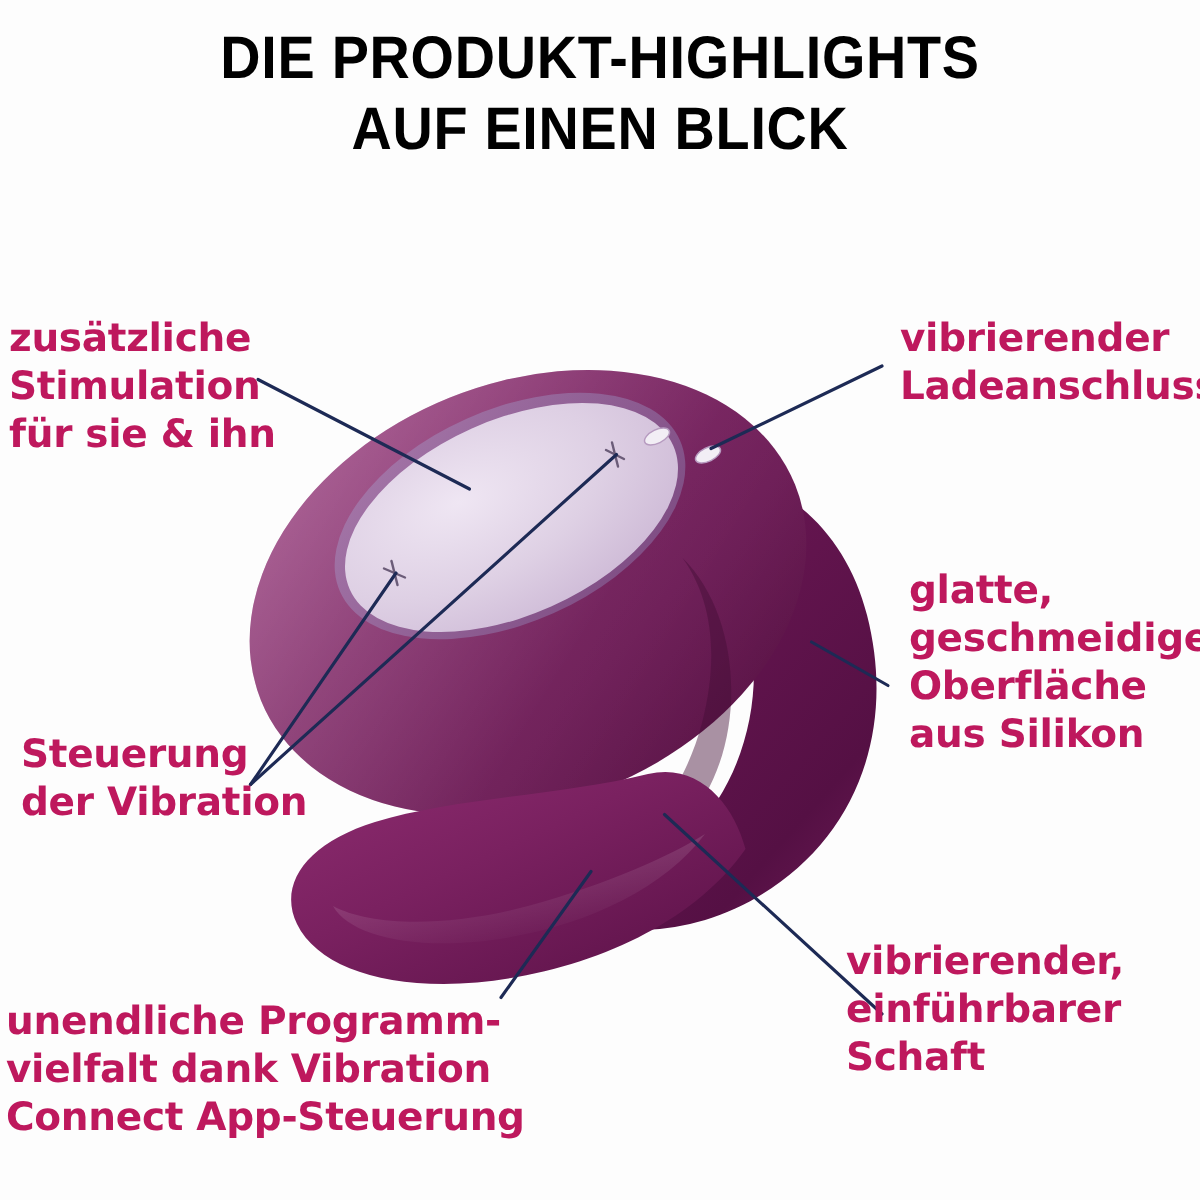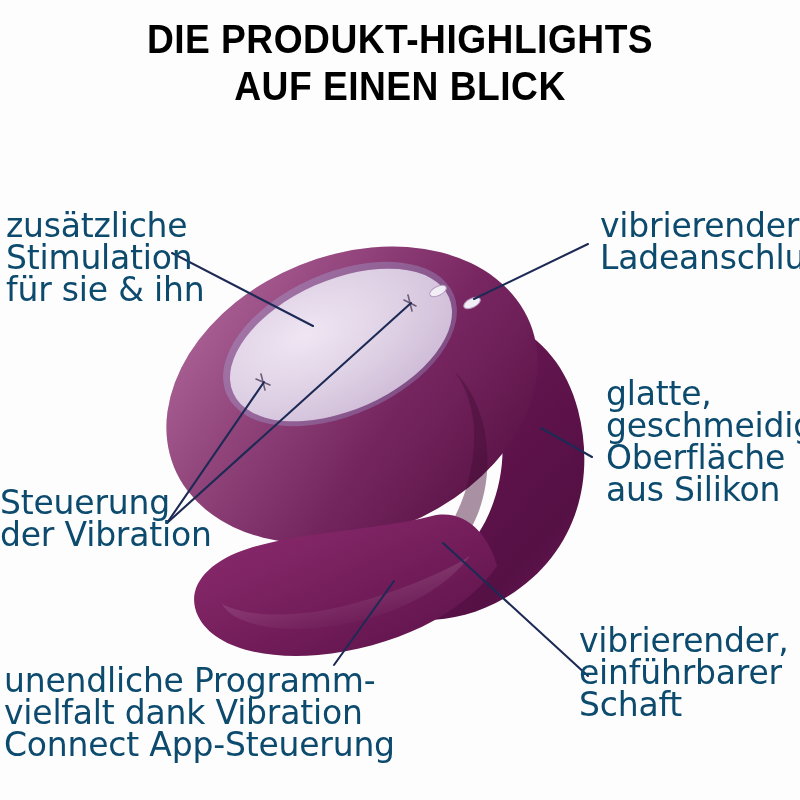--- a/index.html
+++ b/index.html
@@ -36,34 +36,34 @@
     line-height: 47px;
     font-family: "Liberation Sans", sans-serif;
     font-stretch: condensed;
     transform: scaleX(0.93);
     white-space: nowrap;
   }
 
   
   .label {
     position: absolute;
-    color: #0c4a6e;
-    font-size: 33px;
+    color: #be185d;
+    font-size: 26px;
     line-height: 32px;
     font-family: "DejaVu Sans", sans-serif;
-    font-weight: 400;
+    font-weight: 700;
     white-space: pre;
     letter-spacing: -0.2px;
   }
   .label-l1 { top: 210px; left: 6px; }
-  .label-l2 { top: 487px; left: 0; }
+  .label-l2 { top: 487px; left: 14px; }
   .label-l3 { top: 665px; left: 4px; }
   .label-r1 { top: 210px; left: 600px; }
   .label-r2 { top: 378px; left: 606px; }
-  .label-r3 { top: 625px; left: 579px; }
+  .label-r3 { top: 625px; left: 564px; }
 
   
   #art {
     position: absolute;
     top: 0;
     left: 0;
     width: 800px;
     height: 800px;
   }
 </style>

